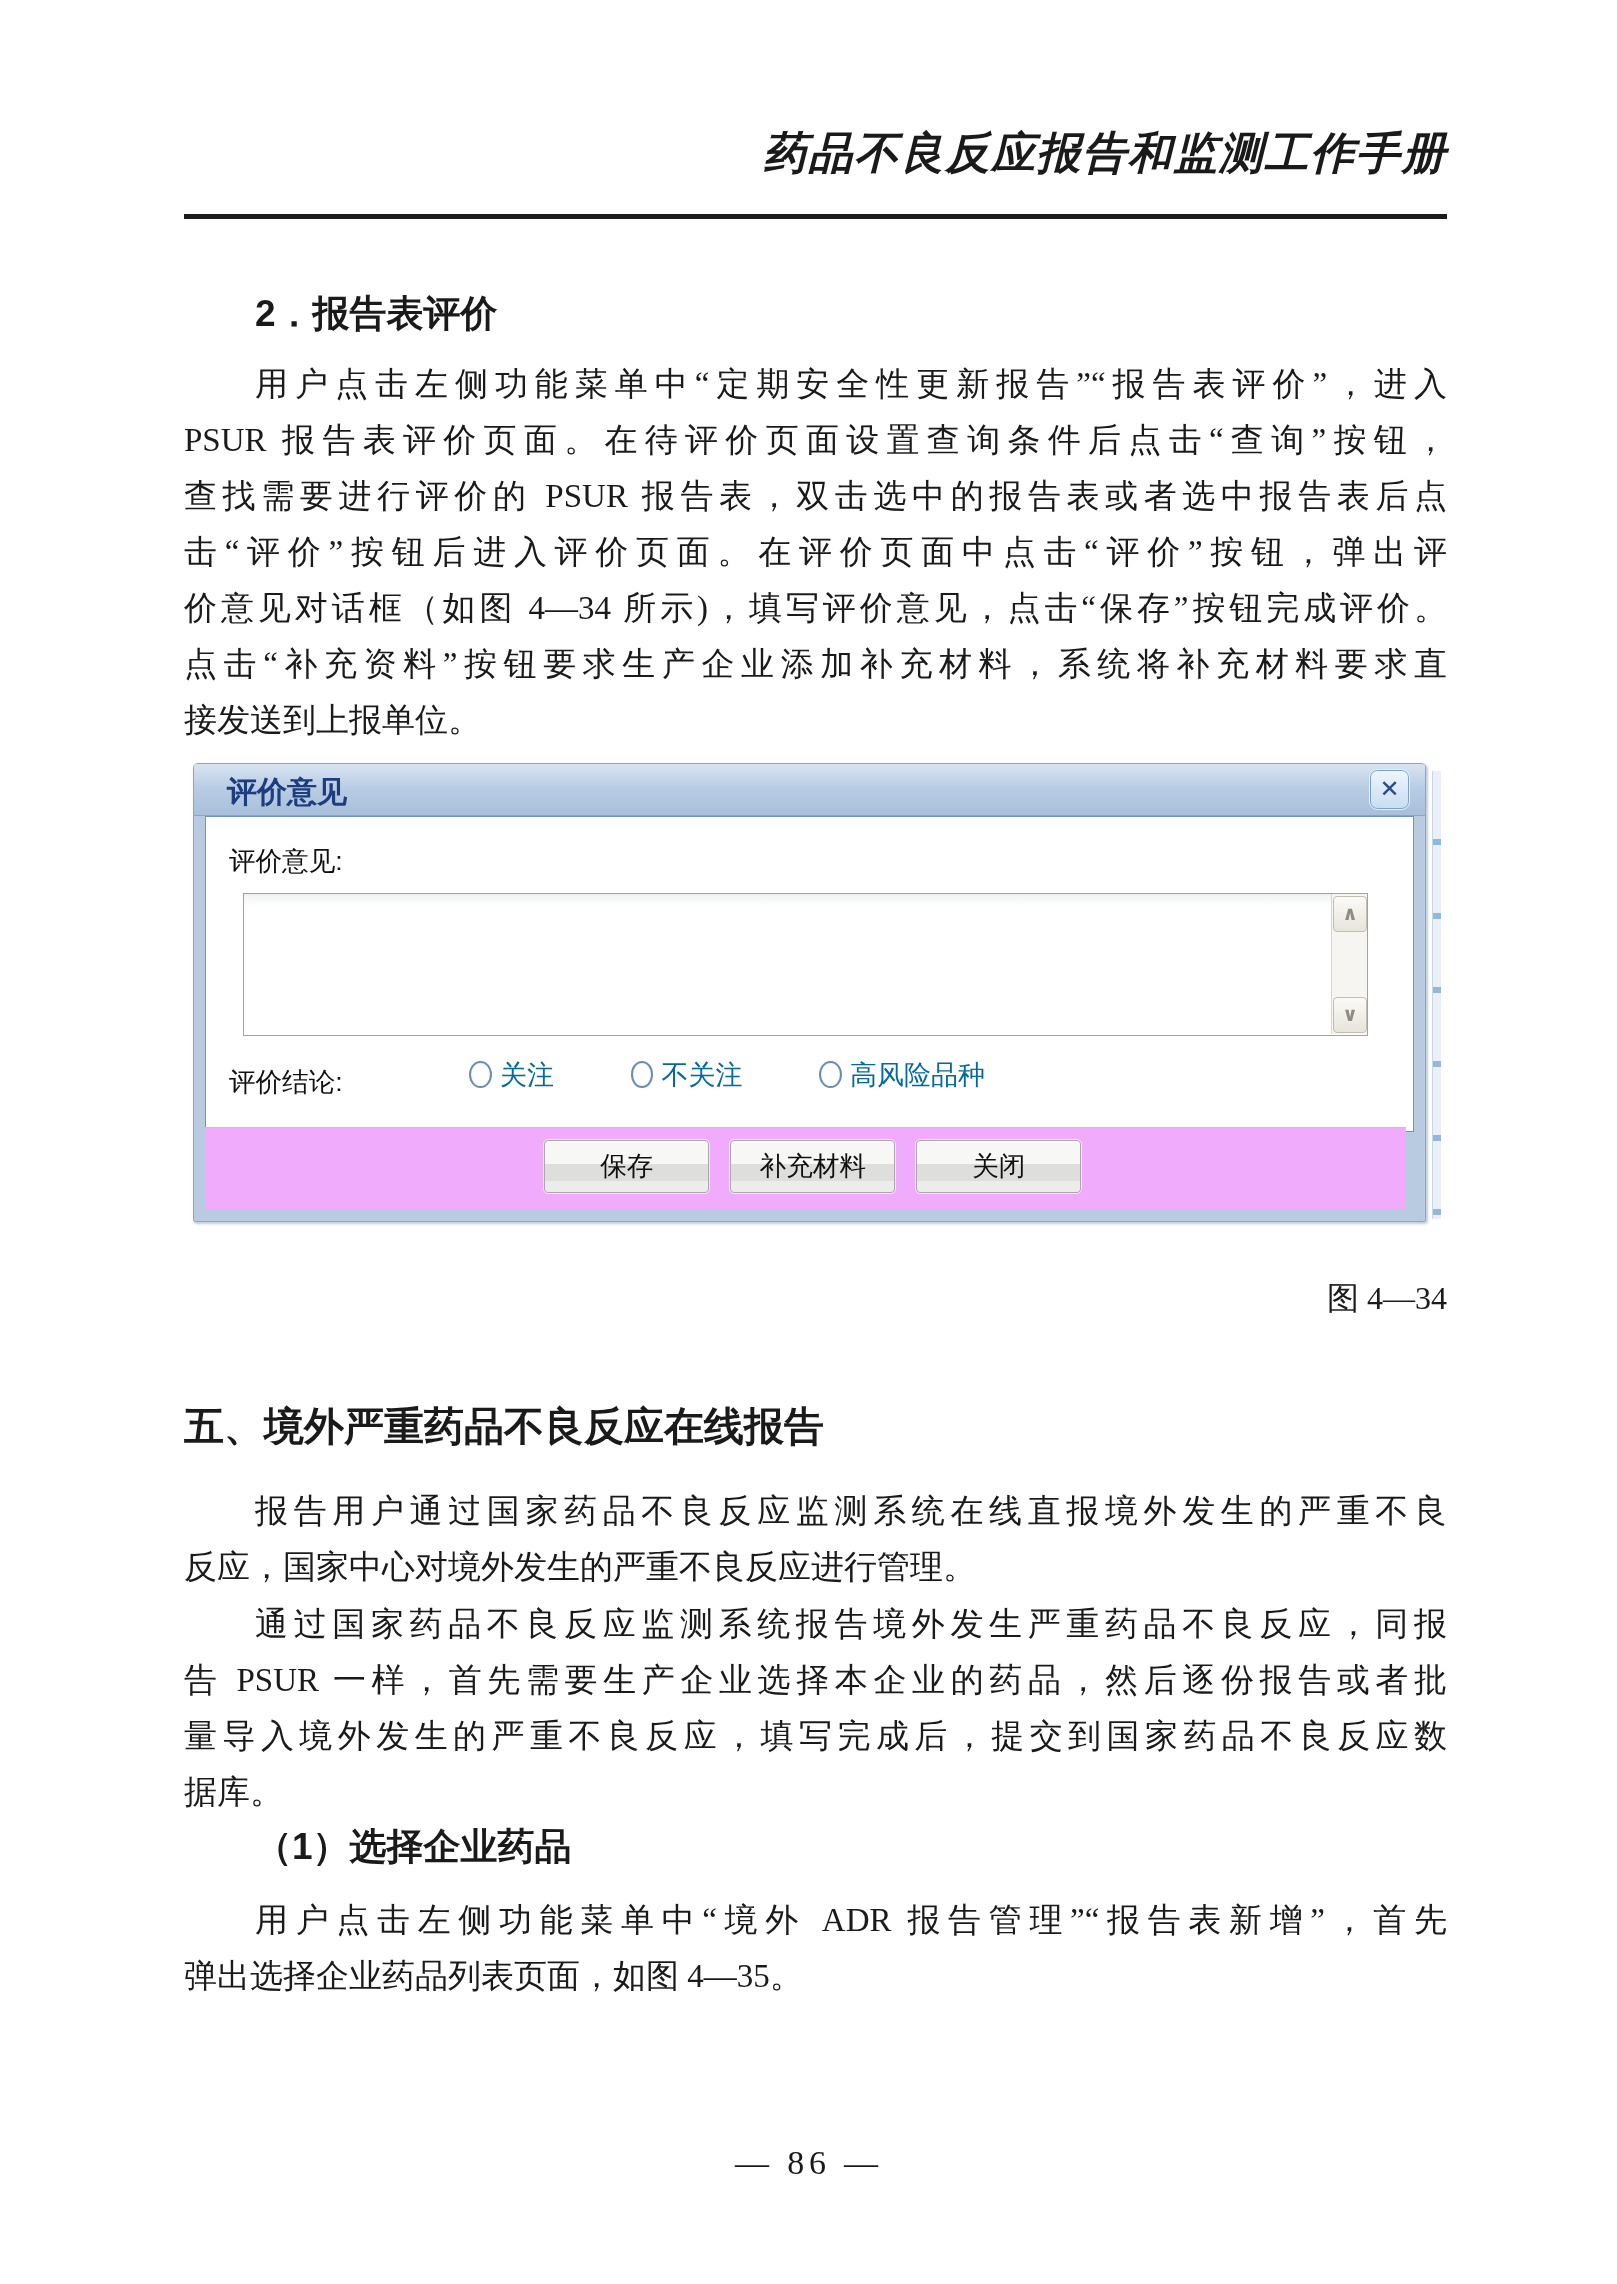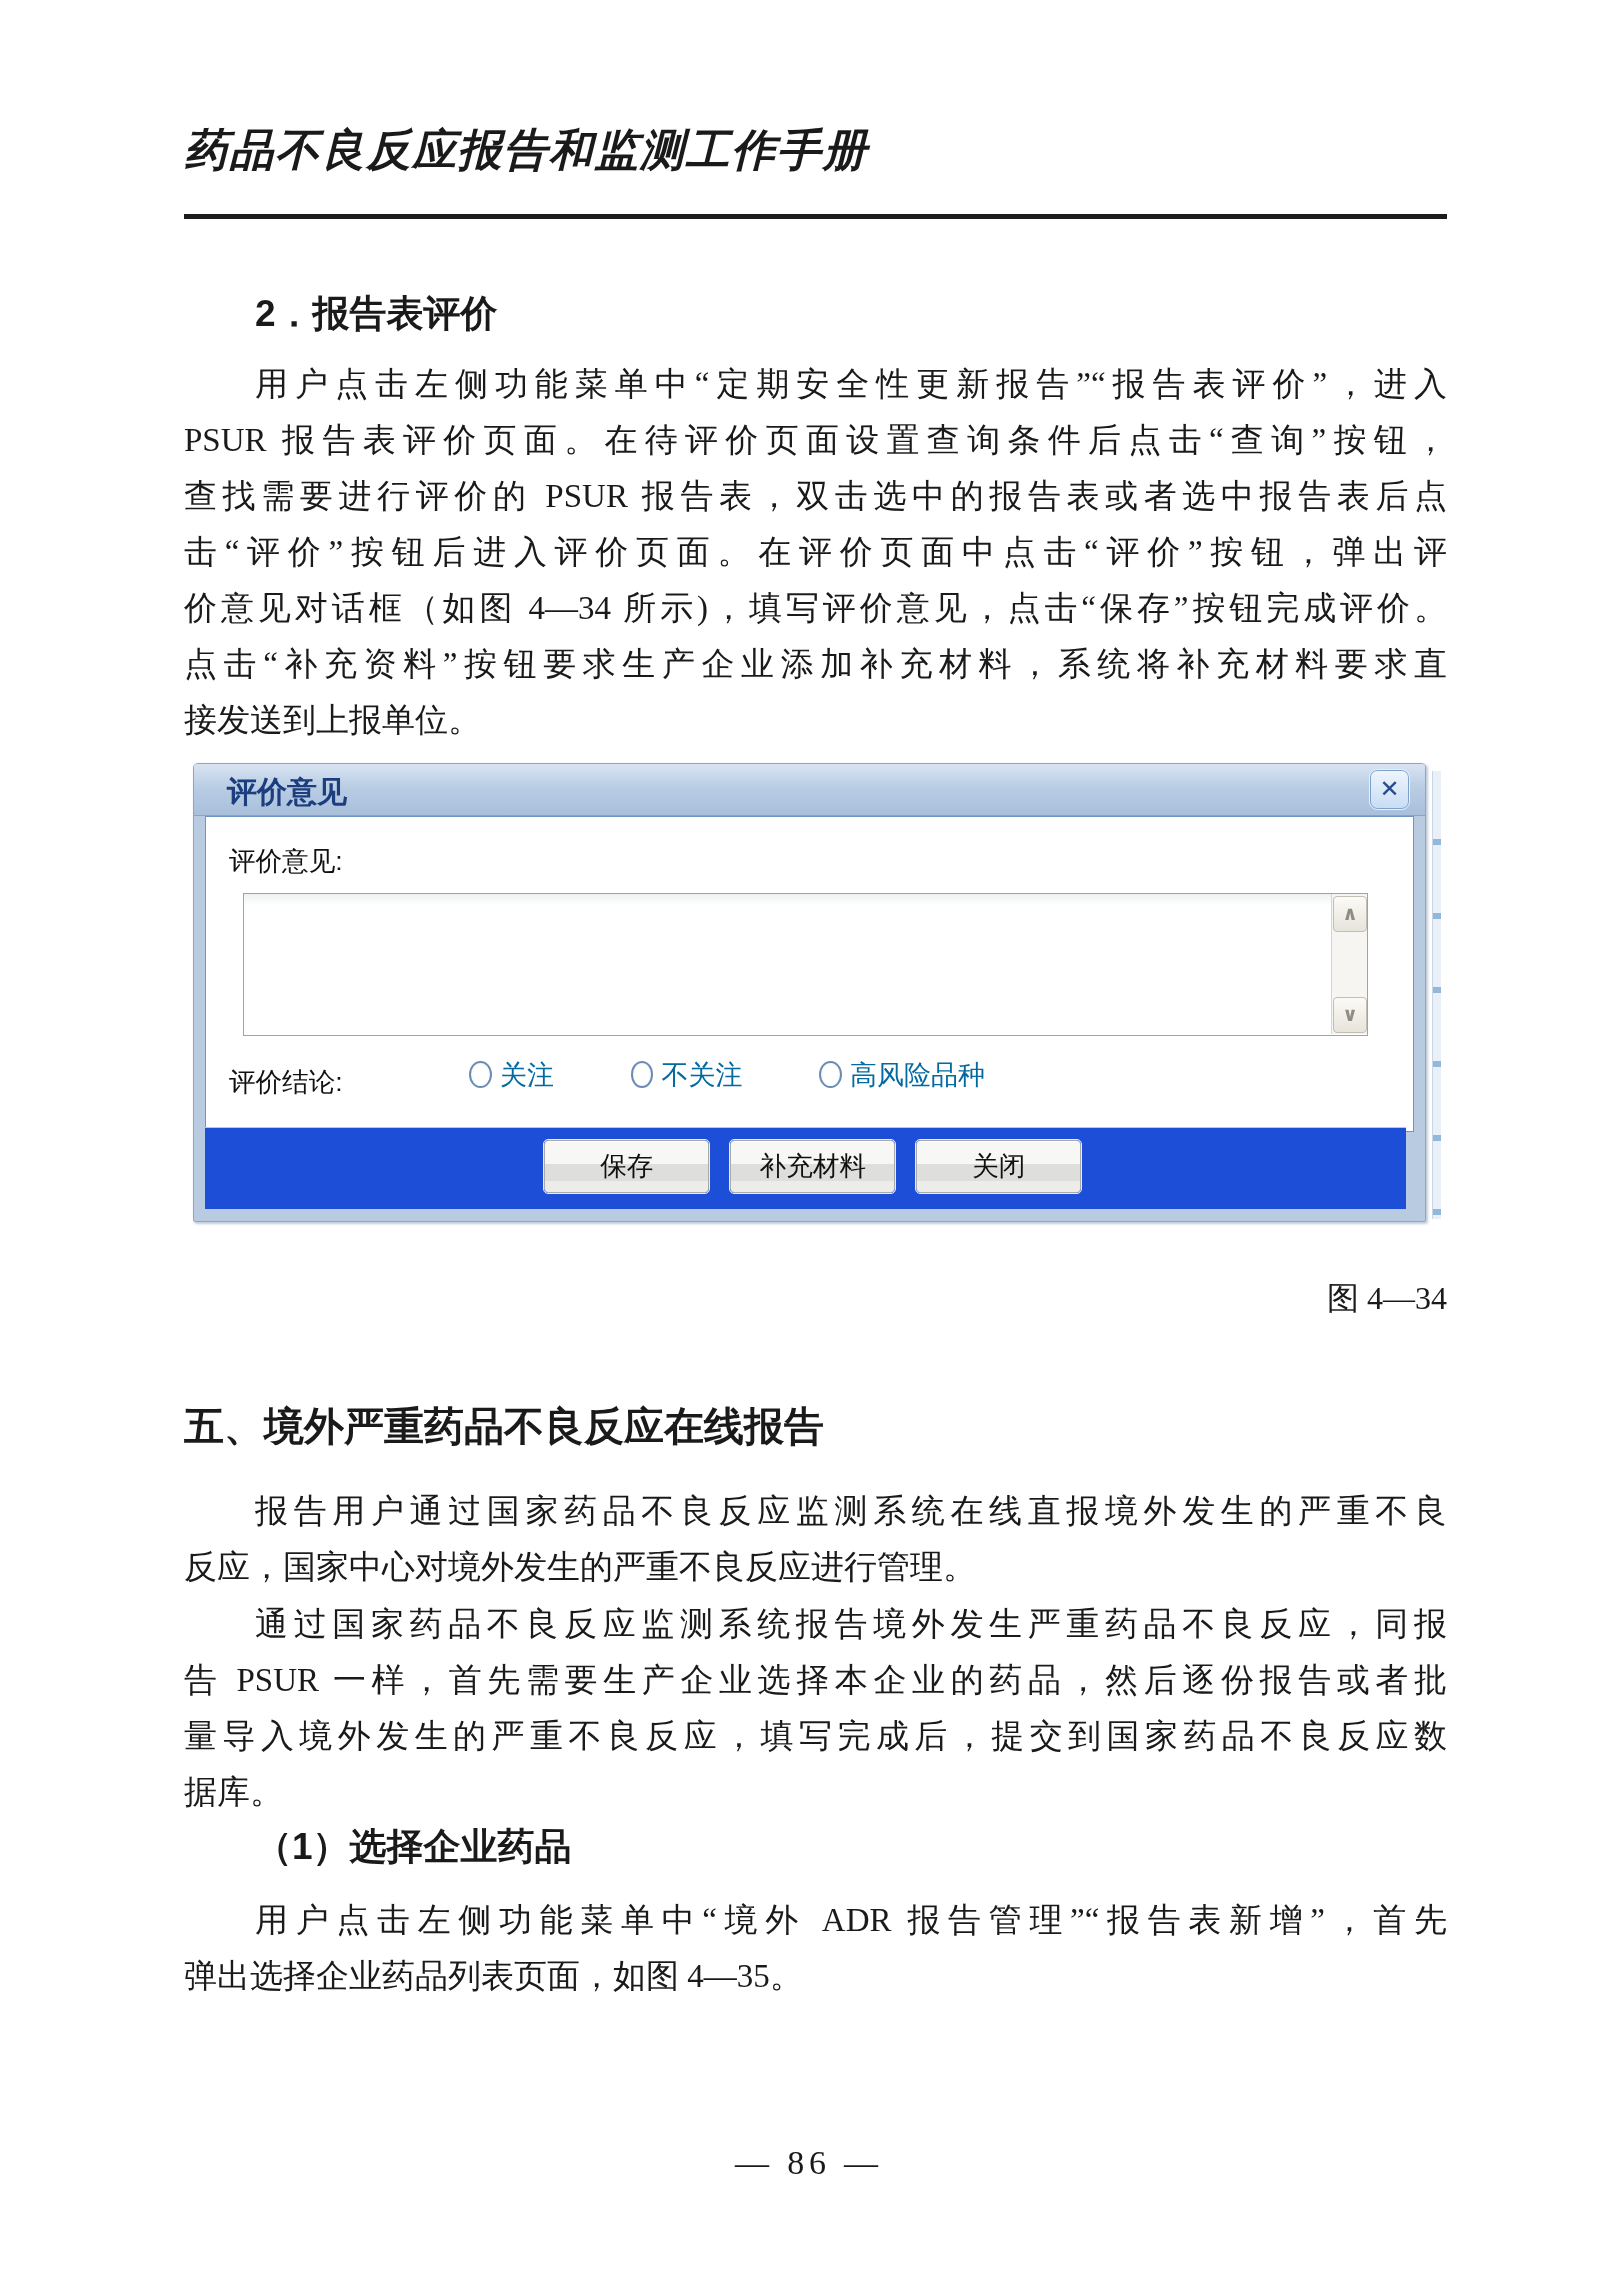--- a/index.html
+++ b/index.html
@@ -8,22 +8,22 @@
     width:1618px;height:2284px;
     background:#ffffff;
     font-family:"Liberation Serif","DejaVu Serif",serif;
     color:#1a1a1a;
     overflow:hidden;
   }
 
   
   .hdr-title{
     position:absolute;left:184px;width:1263px;top:129px;
-    text-align:left;
-    font-family:Liberation Mono, monospace;
+    text-align:right;
+    font-family:Liberation Sans, sans-serif;
     font-style:italic;font-weight:700;font-size:44px;line-height:48px;
     letter-spacing:1.6px;
   }
   .hdr-rule{
     position:absolute;left:184px;width:1263px;top:214px;height:4.8px;
     background:#1c1c1c;
   }
 
   
   .h-num{
@@ -138,21 +138,21 @@
   .rdot{
     width:22.6px;height:27px;border-radius:50%;
     border:2.4px solid #6b8cb5;
     background:radial-gradient(#ffffff 55%,#e3e8ee);
     box-sizing:border-box;margin-right:8px;
     cursor:pointer;flex:none;
   }
   .rlabel{font-size:27px;color:#0369a1;}
   .dlg-footer{
     position:absolute;left:11.3px;right:19px;bottom:11.3px;height:81px;
-    background:#1d4ed8;border-top:0.8px solid #b4c8e2;
+    background:#f0abfc;border-top:0.8px solid #b4c8e2;
   }
   .btn-row{
     position:absolute;left:339px;top:11.3px;display:flex;gap:21px;
   }
   .dlg-btn{
     width:165px;height:53px;
     font-family:"Liberation Sans","DejaVu Sans",sans-serif;
     font-size:26.6px;color:#111;
     background:linear-gradient(#f7f7f5 0 46%,#dededc 46% 78%,#ececea 78% 100%);
     border:0.8px solid #a9a9a7;

